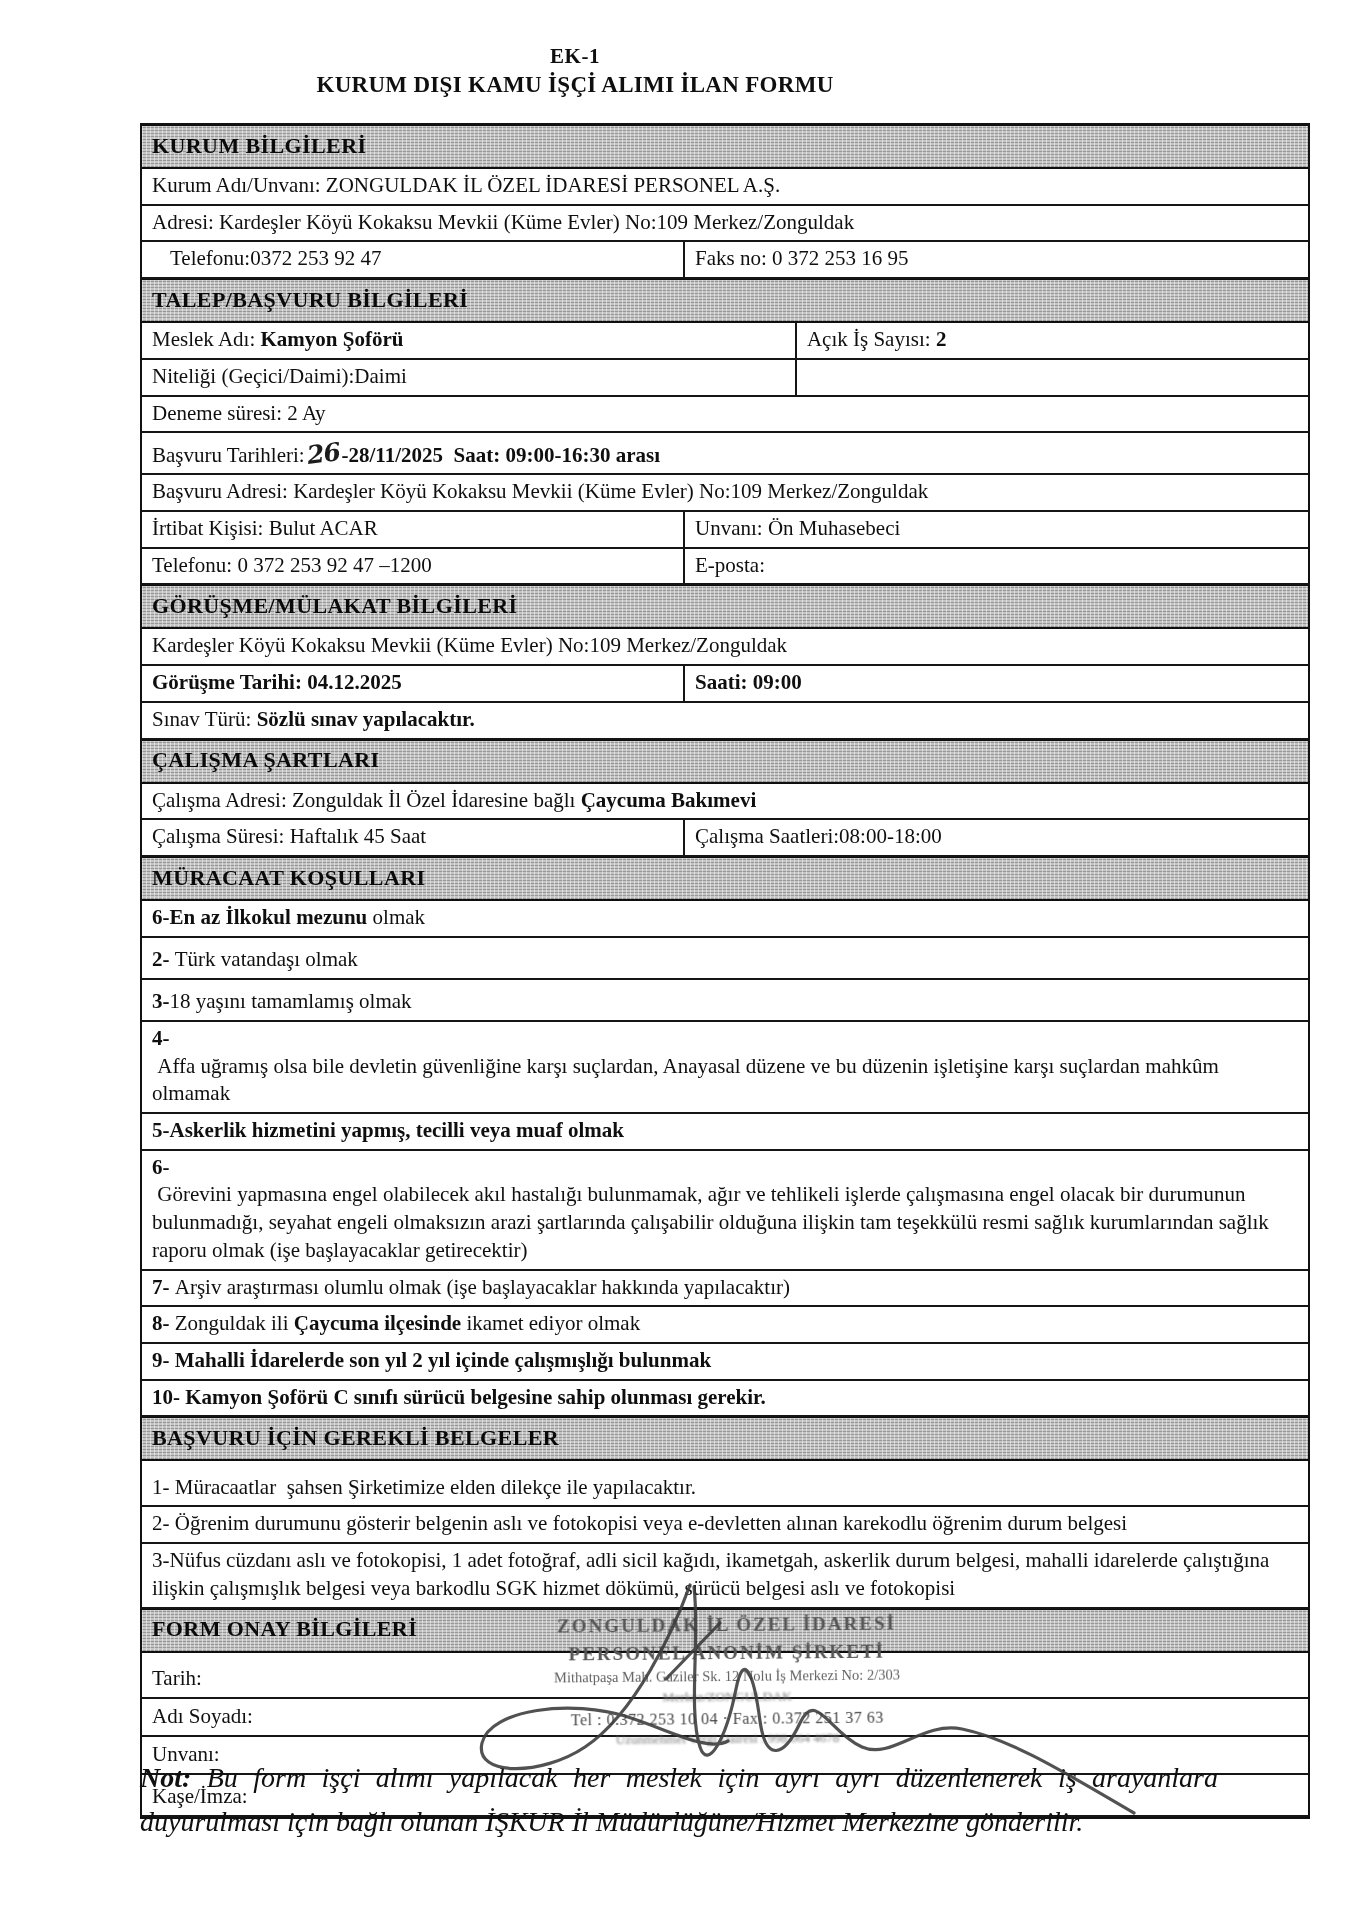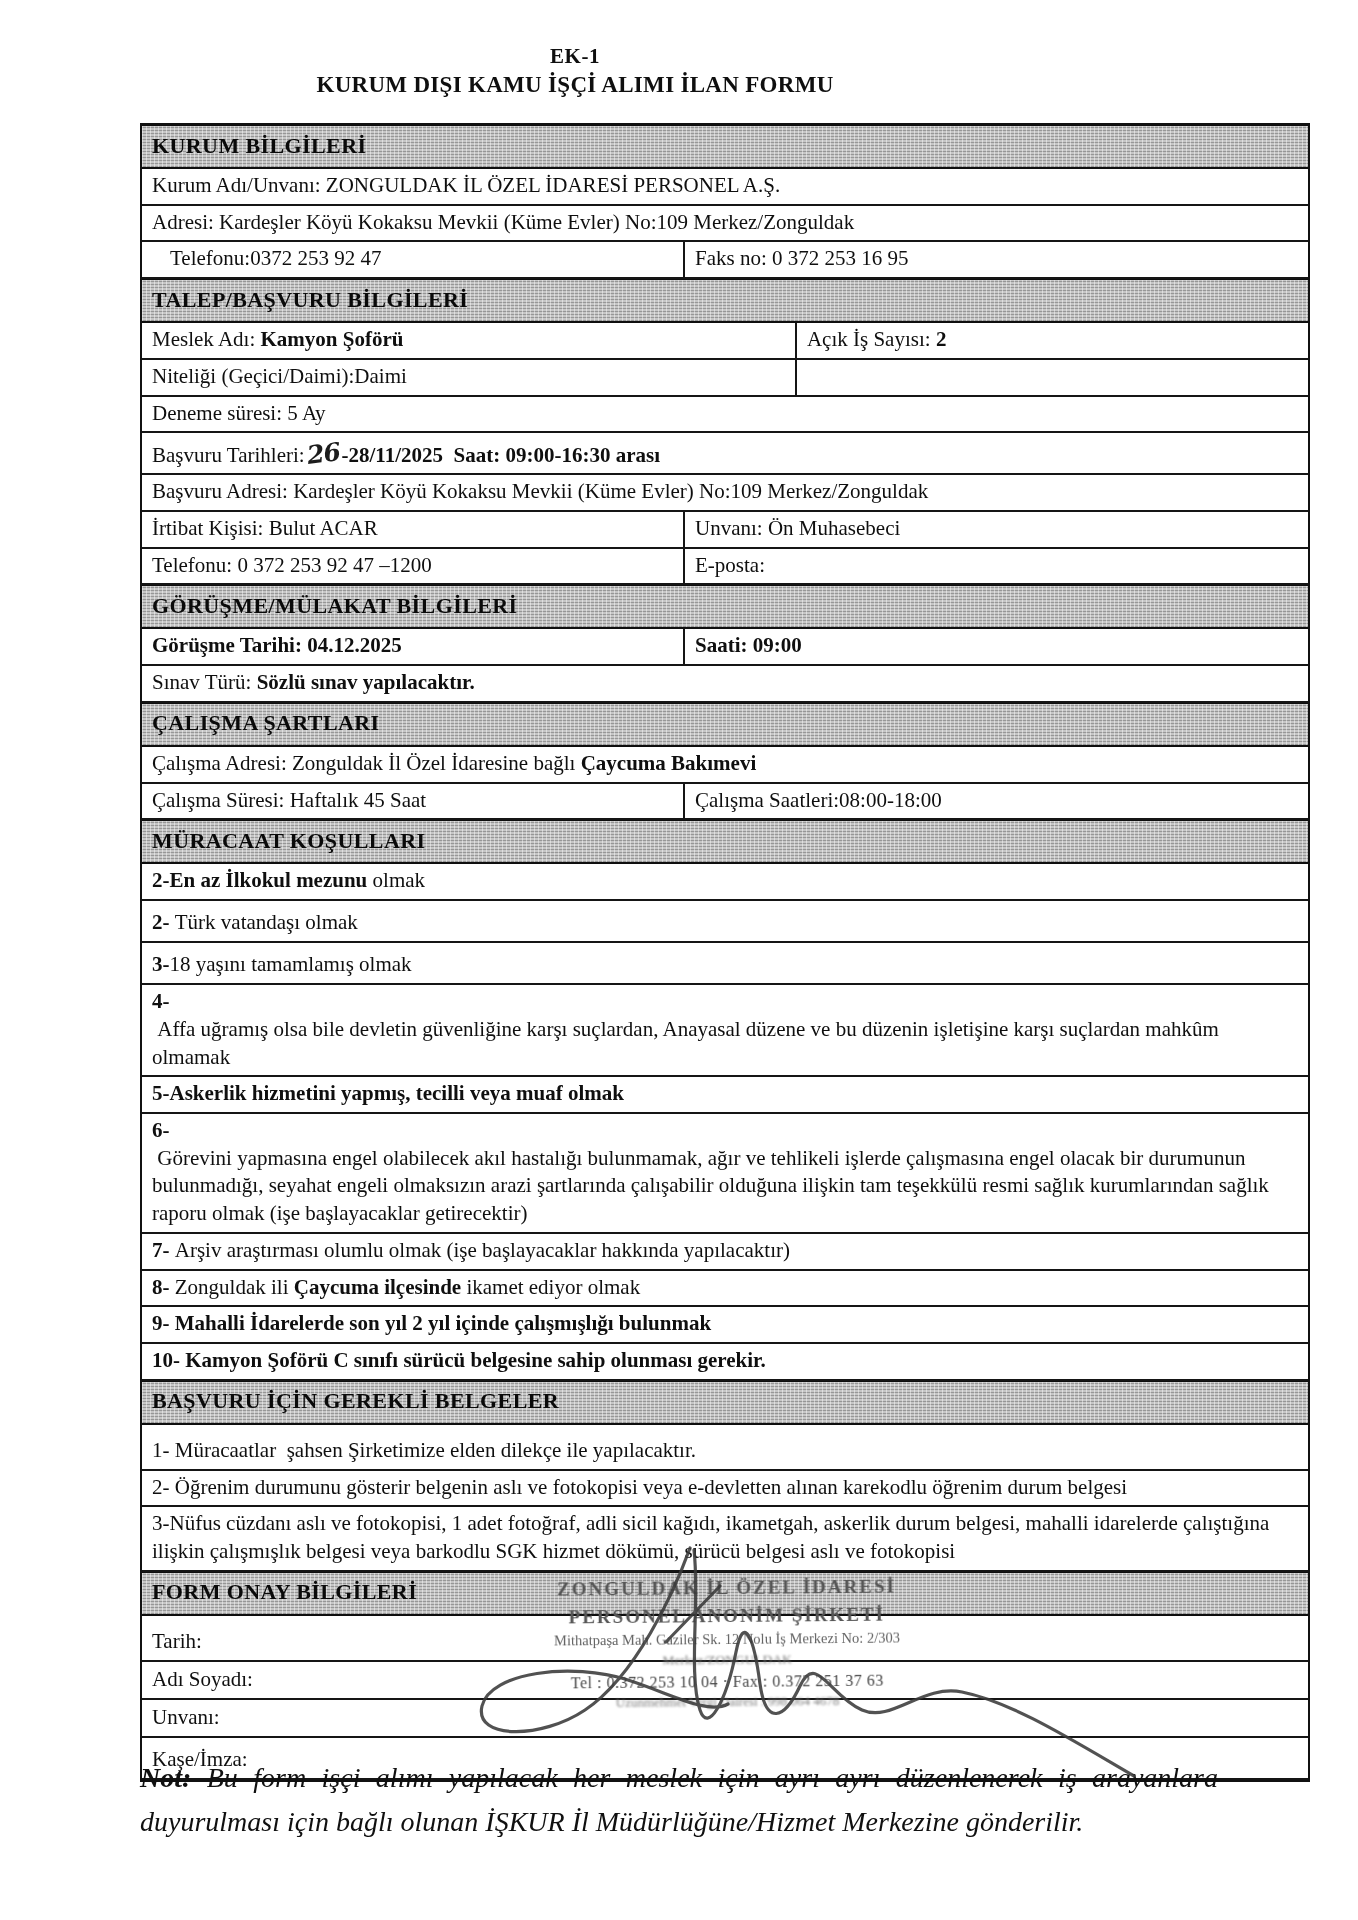--- a/index.html
+++ b/index.html
@@ -107,21 +107,21 @@
       </div>
     </div>
     <div class="trow">
       <div class="cell c-left" style="flex-basis: 56%; max-width: 56%;">
         <span>Niteliği (Geçici/Daimi):Daimi</span>
       </div>
       <div class="cell c-right"></div>
     </div>
     <div class="trow">
       <div class="cell c-full">
-        <span>Deneme süresi: 5 Ay</span>
+        <span>Deneme süresi: 2 Ay</span>
       </div>
     </div>
     <div class="trow">
       <div class="cell c-full">
         <span>Başvuru Tarihleri:</span>
         <span class="hw">26</span>
         <span class="b">-28/11/2025  Saat: 09:00-16:30 arası</span>
       </div>
     </div>
     <div class="trow">
@@ -142,20 +142,25 @@
         <span>Telefonu: 0 372 253 92 47 –1200</span>
       </div>
       <div class="cell c-right">
         <span>E-posta:</span>
       </div>
     </div>
     <div class="trow section">
       <span class="section-label">GÖRÜŞME/MÜLAKAT BİLGİLERİ</span>
     </div>
     <div class="trow">
+      <div class="cell c-full">
+        <span>Kardeşler Köyü Kokaksu Mevkii (Küme Evler) No:109 Merkez/Zonguldak</span>
+      </div>
+    </div>
+    <div class="trow">
       <div class="cell c-left" style="flex-basis: 46.4%; max-width: 46.4%;">
         <span class="b">Görüşme Tarihi: 04.12.2025</span>
       </div>
       <div class="cell c-right">
         <span class="b">Saati: 09:00</span>
       </div>
     </div>
     <div class="trow">
       <div class="cell c-full">
         <span>Sınav Türü: </span>
@@ -177,21 +182,21 @@
       </div>
       <div class="cell c-right">
         <span>Çalışma Saatleri:08:00-18:00</span>
       </div>
     </div>
     <div class="trow section">
       <span class="section-label">MÜRACAAT KOŞULLARI</span>
     </div>
     <div class="trow">
       <div class="cell c-full">
-        <span class="b">2-En az İlkokul mezunu</span>
+        <span class="b">6-En az İlkokul mezunu</span>
         <span> olmak</span>
       </div>
     </div>
     <div class="trow h42">
       <div class="cell c-full">
         <span class="b">2-</span>
         <span> Türk vatandaşı olmak</span>
       </div>
     </div>
     <div class="trow h42">

